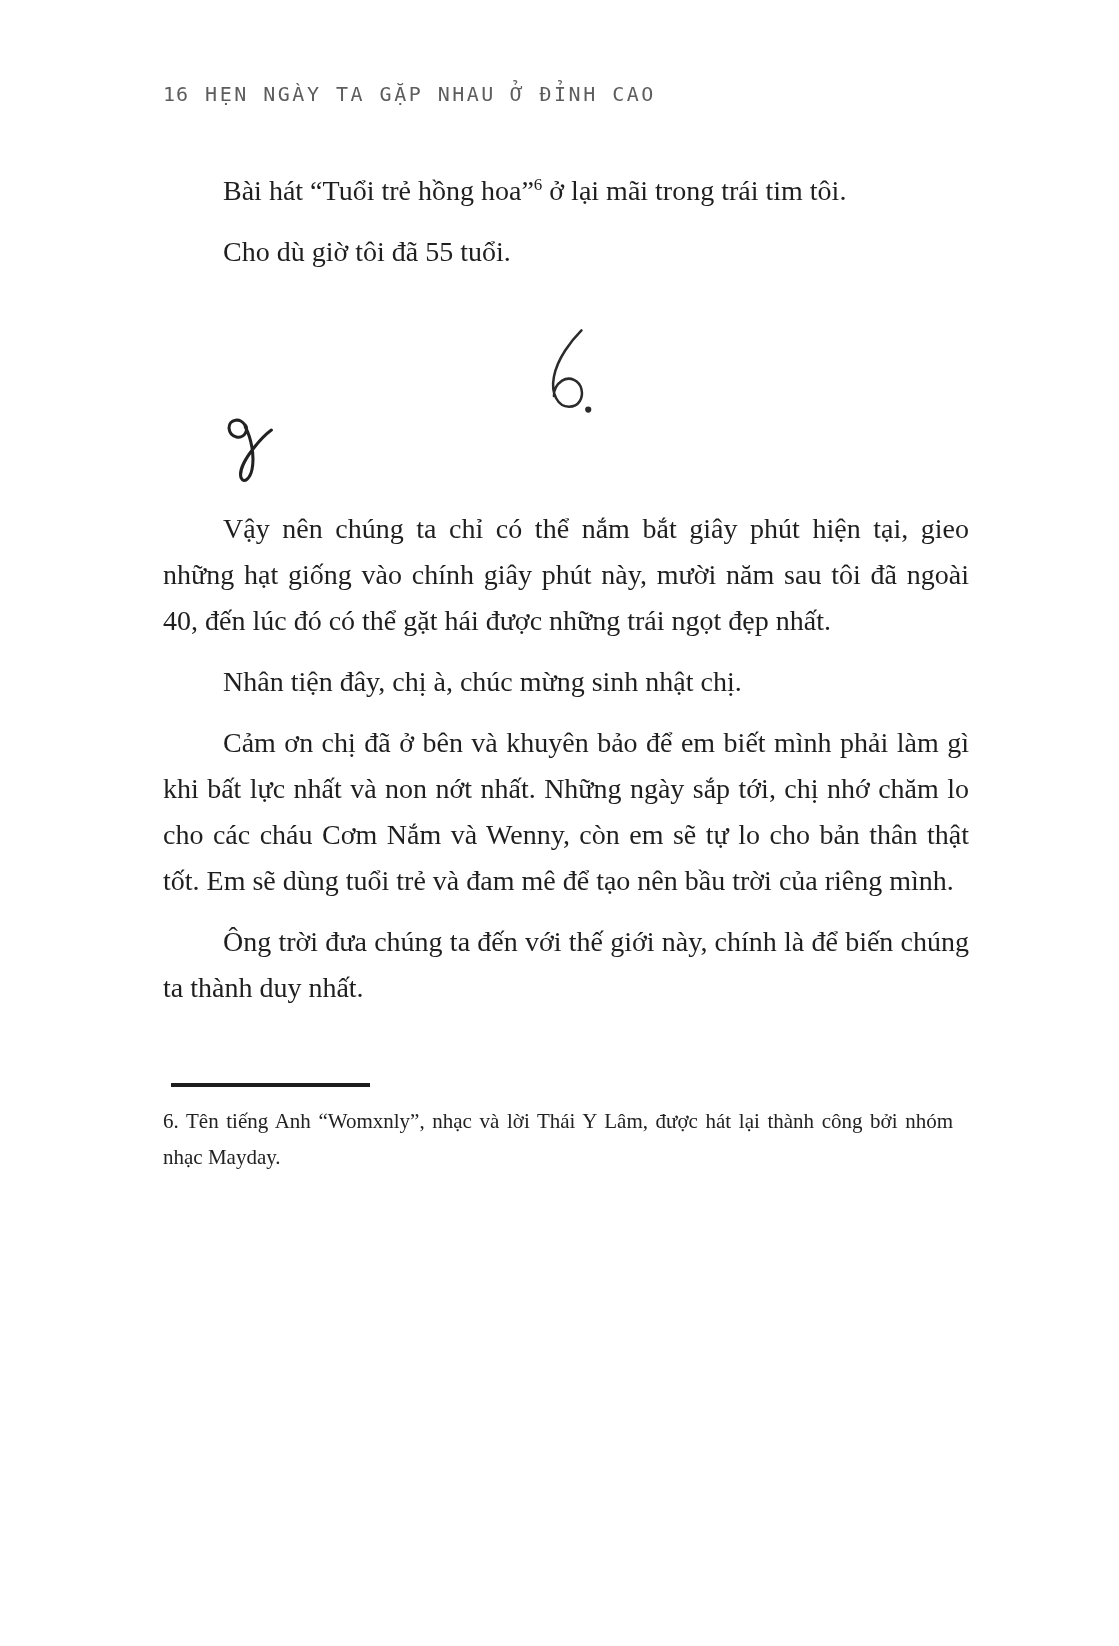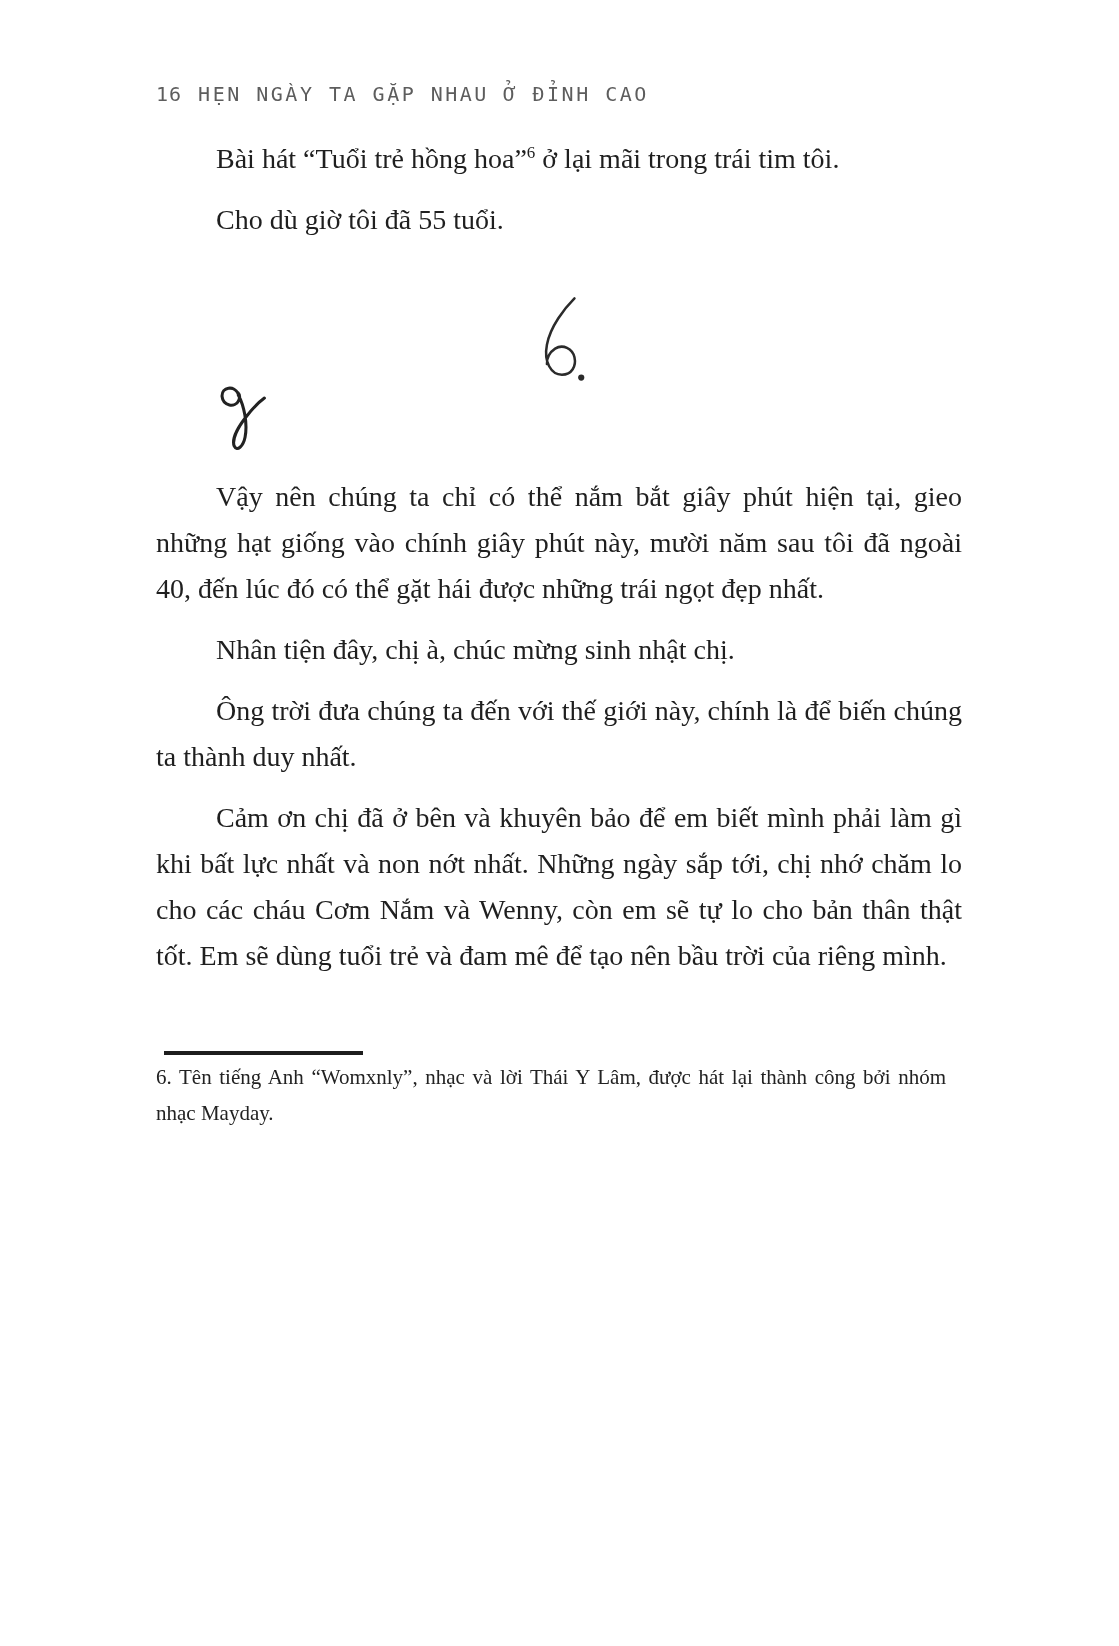--- a/index.html
+++ b/index.html
@@ -7,33 +7,33 @@
     position:relative;
     width:1119px;height:1646px;
     background:#ffffff;
     box-sizing:border-box;
     font-family:"Liberation Serif","DejaVu Serif",serif;
     color:#1f1f1f;
     overflow:hidden;
   }
   .content{
     position:absolute;
-    left:156px;top:0;
+    left:163px;top:0;
     width:806px;
   }
   .running-header{
     margin-top:82px;
     font-family:"DejaVu Sans Mono","Liberation Mono",monospace;
     font-size:20px;
     color:#5d5d5d;
     letter-spacing:2.5px;
     white-space:nowrap;
   }
   .running-header .pagenum{margin-right:16px;letter-spacing:1px;}
-  .bodytext{margin-top:30px;}
+  .bodytext{margin-top:62px;}
   .bodytext p{
     margin:0 0 15px 0;
     font-size:28px;
     line-height:46px;
     text-align:justify;
     text-indent:60px;
   }
   .section-number{
     margin:46px 0 28px 0;
     height:96px;
@@ -58,21 +58,21 @@
   .footnote{
     margin-top:72px;
   }
   .footnote-rule{
     margin-left:8px;
     width:199px;
     height:4px;
     background:#1d1d1d;
   }
   .footnote-text{
-    margin-top:4px;
+    margin-top:16px;
     width:790px;
     font-size:21px;
     line-height:36px;
     text-align:justify;
     color:#222222;
   }
 </style>
 </head>
 <body>
 
@@ -99,23 +99,23 @@
 
       <p class="dropcap-para"><span class="dropcap-wrap" aria-label="V"><svg width="54" height="80" viewBox="0 0 60 84">
               <path d="M27 12 C23 2 8 4 9 15 C10 25 23.5 28 27.5 19 C29.5 14.5 28.5 12.5 26.5 10.5 M27 13 C33.5 25 37.5 45 34.5 60 C32.5 70 25.5 76.5 22.5 70 C19.5 62.5 26.5 49 36 37 C43 28 50.5 20.5 56 16.5" fill="none" stroke="#222222" stroke-width="3.4" stroke-linecap="round"></path>
             </svg></span></p>
 
 
       <p>Vậy nên chúng ta chỉ có thể nắm bắt giây phút hiện tại, gieo những hạt giống vào chính giây phút này, mười năm sau tôi đã ngoài 40, đến lúc đó có thể gặt hái được những trái ngọt đẹp nhất.</p>
 
       <p>Nhân tiện đây, chị à, chúc mừng sinh nhật chị.</p>
 
+      <p>Cảm ơn chị đã ở bên và khuyên bảo để em biết mình phải làm gì khi bất lực nhất và non nớt nhất. Những ngày sắp tới, chị nhớ chăm lo cho các cháu Cơm Nắm và Wenny, còn em sẽ tự lo cho bản thân thật tốt. Em sẽ dùng tuổi trẻ và đam mê để tạo nên bầu trời của riêng mình.</p>
+
       <p>Ông trời đưa chúng ta đến với thế giới này, chính là để biến chúng ta thành duy nhất.</p>
-
-      <p>Cảm ơn chị đã ở bên và khuyên bảo để em biết mình phải làm gì khi bất lực nhất và non nớt nhất. Những ngày sắp tới, chị nhớ chăm lo cho các cháu Cơm Nắm và Wenny, còn em sẽ tự lo cho bản thân thật tốt. Em sẽ dùng tuổi trẻ và đam mê để tạo nên bầu trời của riêng mình.</p>
 
     </div>
 
     <div class="footnote">
       <div class="footnote-rule"></div>
       <div class="footnote-text">6. Tên tiếng Anh “Womxnly”, nhạc và lời Thái Y Lâm, được hát lại thành công bởi nhóm nhạc Mayday.</div>
     </div>
 
   </div>
 </div>

